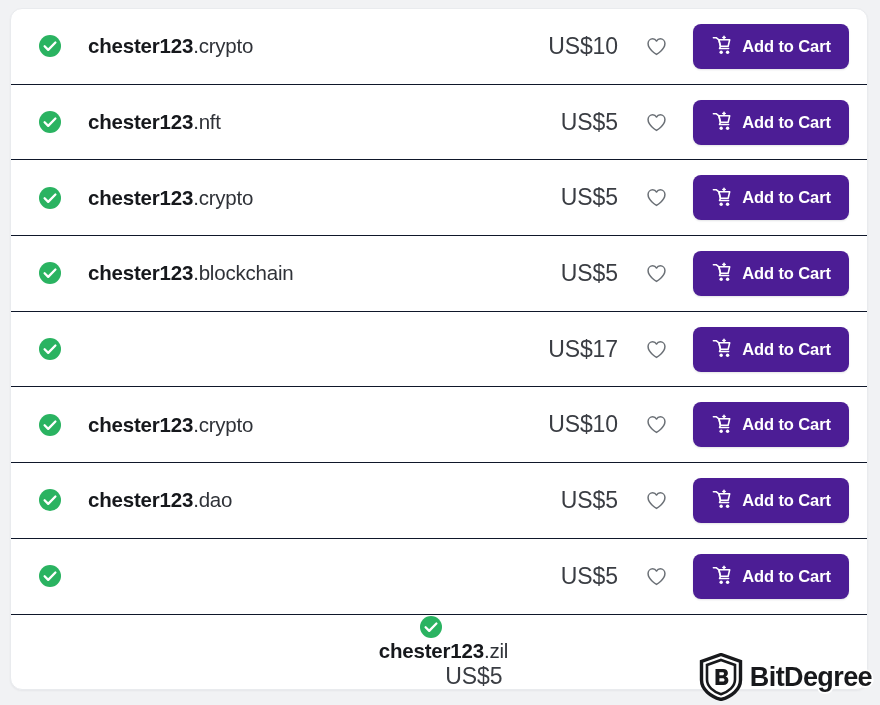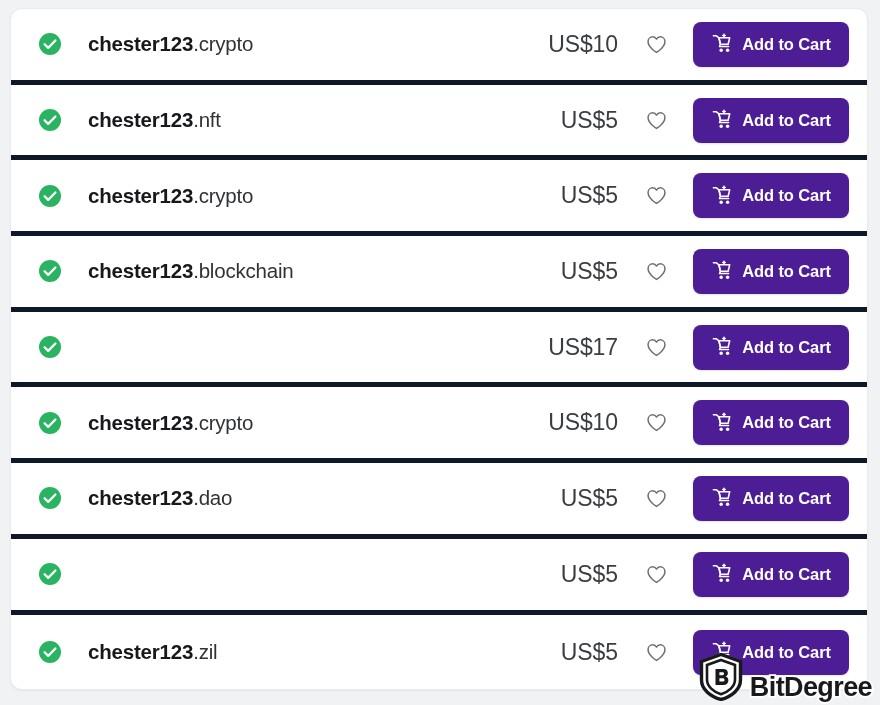--- a/index.html
+++ b/index.html
@@ -28,25 +28,25 @@
     border: 1px solid #e9ebee;
     box-shadow: 0 1px 2px rgba(16, 24, 40, 0.05);
     overflow: hidden;
   }
 
   .result-row {
     position: relative;
     height: 75.7px;
     display: flex;
     align-items: center;
-    border-bottom: 5px solid #0f172a;
+    border-bottom: 1px solid #0f172a;
     padding-left: 27px;
     padding-right: 18px;
   }
-  .result-row:last-child { border-bottom: none; }
+  .result-row:last-child { border-bottom: none; flex-direction: column; }
 
   
   .check-icon {
     flex: 0 0 auto;
     width: 24px;
     height: 24px;
     margin-right: 26px;
   }
   .check-icon svg { display: block; width: 24px; height: 24px; }
 
@@ -122,21 +122,21 @@
     white-space: nowrap;
     color: #ffffff;
   }
 
   
   #watermark {
     position: absolute;
     right: 8px;
     bottom: 4px;
     display: flex;
-    align-items: flex-end;
+    align-items: center;
     gap: 7px;
     pointer-events: none;
   }
   #watermark .wm-shield { display: block; width: 44px; height: 48px; flex: 0 0 auto; }
   #watermark .wm-text {
     font-size: 27px;
     font-weight: 700;
     letter-spacing: -0.6px;
     color: #18191c;
     -webkit-text-stroke: 3.5px #ffffff;

